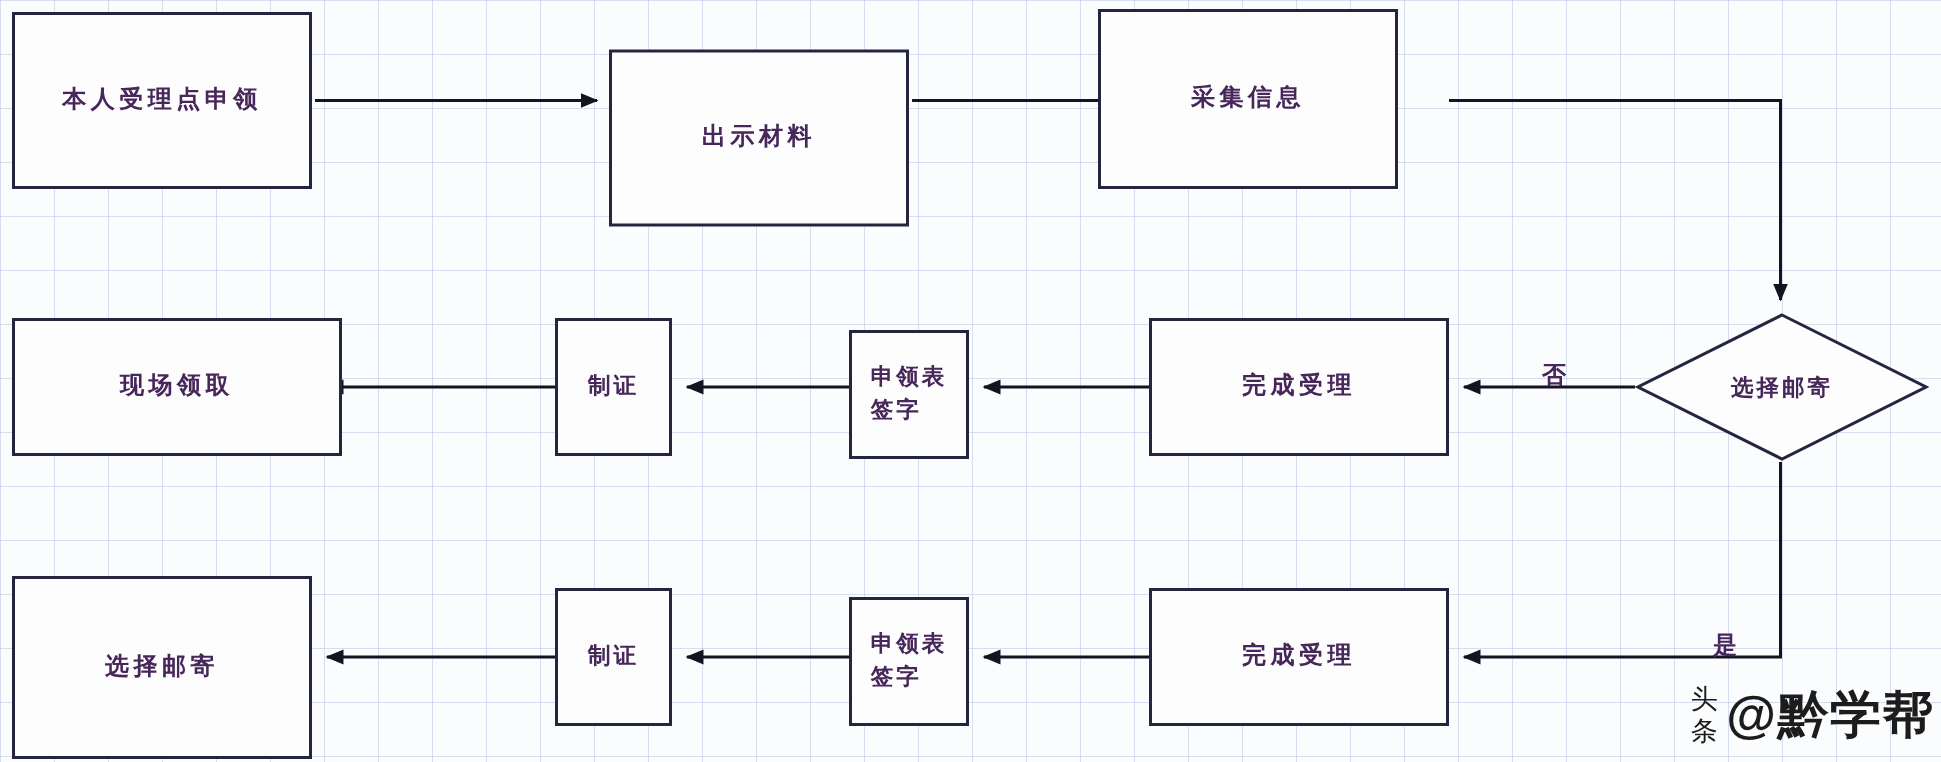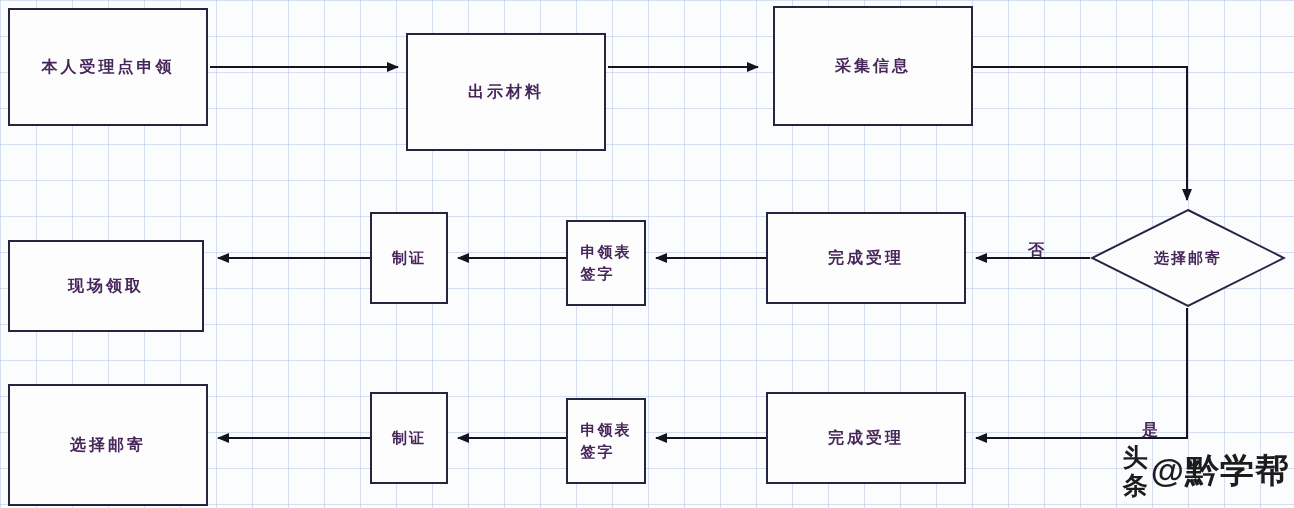--- a/index.html
+++ b/index.html
@@ -40,23 +40,23 @@
   }
   .connector-layer{position:absolute;left:0;top:0;pointer-events:none;}
   .connector-layer line,.connector-layer polyline{stroke:#141420;stroke-width:2;fill:none;}
   .watermark{
     position:absolute;right:4px;bottom:8px;
     display:flex;align-items:center;gap:3px;
     color:#1c1c1c;
   }
   .wm-stack{
     display:inline-block;width:1.15em;
-    font-size:25px;line-height:1.15;font-weight:700;
+    font-size:18px;line-height:1.15;font-weight:400;
     overflow-wrap:anywhere;word-break:break-all;
-    text-align:right;
+    text-align:left;
   }
   .wm-handle{font-size:34px;font-weight:700;letter-spacing:1px;}
 </style>
 </head>
 <body>
 
 <div class="stage">
 
   <svg class="connector-layer" width="1294" height="508">
     <defs>
@@ -72,34 +72,34 @@
     <line x1="566" y1="258" x2="458" y2="258" marker-end="url(#arrow)"></line>
     <line x1="370" y1="258" x2="218" y2="258" marker-end="url(#arrow)"></line>
     <polyline points="1187,308 1187,438 976,438" marker-end="url(#arrow)"></polyline>
     <line x1="766" y1="438" x2="656" y2="438" marker-end="url(#arrow)"></line>
     <line x1="566" y1="438" x2="458" y2="438" marker-end="url(#arrow)"></line>
     <line x1="370" y1="438" x2="218" y2="438" marker-end="url(#arrow)"></line>
   </svg>
 
   <div class="node" style="left:8px;top:8px;width:200px;height:118px;">本人受理点申领</div>
   <div class="node" style="left:406px;top:8px;width:200px;height:118px;margin-top:25px;">出示材料</div>
-  <div class="node" style="left:773px;top:6px;width:200px;height:120px;">采集信息</div>
+  <div class="node" style="left:732px;top:6px;width:200px;height:120px;">采集信息</div>
 
   <div class="diamond-wrap" style="left:1090px;top:208px;width:196px;height:100px;">
     <svg width="196" height="100">
       <polygon points="98,2 194,50 98,98 2,50" fill="#fdfdfe" stroke="#262540" stroke-width="2"></polygon>
     </svg>
     <div class="diamond-label">选择邮寄</div>
   </div>
 
   <div class="node" style="left:766px;top:212px;width:200px;height:92px;">完成受理</div>
   <div class="node small" style="left:566px;top:220px;width:80px;height:86px;">申领表
 签字</div>
   <div class="node small" style="left:370px;top:212px;width:78px;height:92px;">制证</div>
-  <div class="node" style="left:8px;top:212px;width:196px;height:92px;margin-top:28px;">现场领取</div>
+  <div class="node" style="left:8px;top:212px;width:220px;height:92px;">现场领取</div>
 
   <div class="node" style="left:766px;top:392px;width:200px;height:92px;">完成受理</div>
   <div class="node small" style="left:566px;top:398px;width:80px;height:86px;">申领表
 签字</div>
   <div class="node small" style="left:370px;top:392px;width:78px;height:92px;">制证</div>
   <div class="node" style="left:8px;top:384px;width:200px;height:122px;">选择邮寄</div>
 
   <span class="edge-label" style="left:1028px;top:240px;">否</span>
   <span class="edge-label" style="left:1142px;top:420px;">是</span>
 

